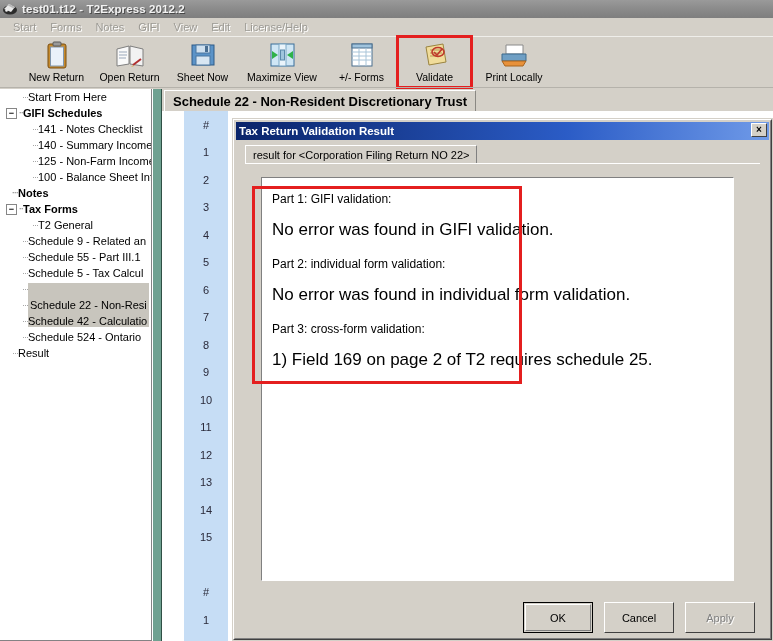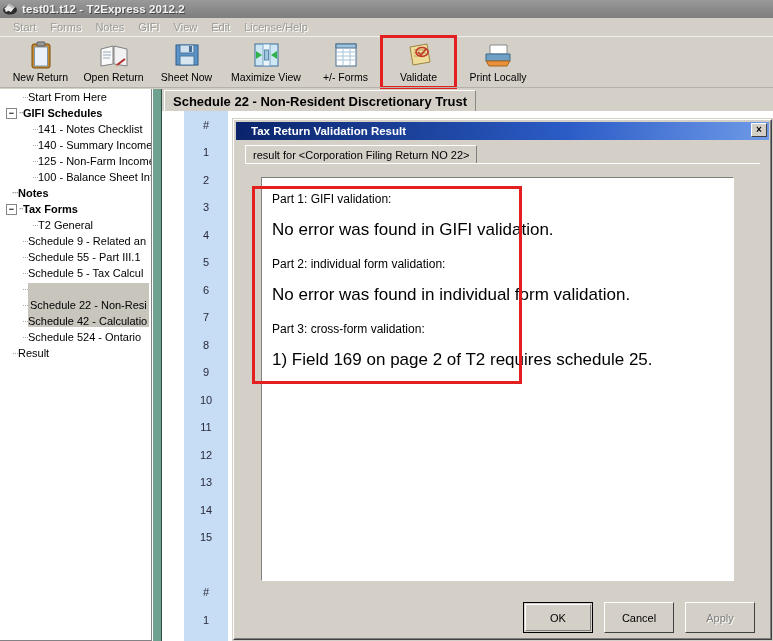--- a/index.html
+++ b/index.html
@@ -39,21 +39,21 @@
     color:#9c9a94;font-size:11px;padding:1px 7px;white-space:nowrap;
     text-shadow:1px 1px 0 #fff;
   }
 
   
   .toolbar{
     position:absolute;left:0;top:36px;width:773px;height:52px;
     background:#d4d0c8;border-top:1px solid #efeeea;
     box-sizing:border-box;
   }
-  .tb-inner{position:relative;height:100%;display:flex;align-items:flex-start;padding-left:4px;}
+  .tb-inner{position:relative;height:100%;display:flex;align-items:flex-start;padding-left:20px;}
   .tbtn{
     width:73px;height:50px;display:flex;flex-direction:column;align-items:center;
     justify-content:flex-start;padding-top:3px;box-sizing:border-box;position:relative;
   }
   .tbtn .glyph{height:30px;display:flex;align-items:center;justify-content:center;}
   .tbtn .lbl{font-size:10.5px;color:#000;white-space:nowrap;margin-top:1px;}
   .tbtn.wide{width:86px;}
   .tbtn.validate{outline:3px solid #e41f1f;outline-offset:-1px;}
   .tb-sep{position:absolute;left:0;right:0;bottom:0;height:1px;background:#b5b2ab;}
 
@@ -125,21 +125,21 @@
   }
   .dlg-inner{
     position:absolute;left:1px;top:1px;right:1px;bottom:1px;
     border-top:1px solid #d4d0c8;border-left:1px solid #d4d0c8;
     border-right:1px solid #808080;border-bottom:1px solid #808080;
     box-sizing:border-box;
   }
   .dlg-title{
     position:absolute;left:3px;top:3px;width:533px;height:18px;
     background:linear-gradient(to right,#0a246a 0%,#2b5cc6 62%,#6f9ae8 100%);
-    display:flex;align-items:center;box-sizing:border-box;padding-left:15px;
+    display:flex;align-items:center;box-sizing:border-box;padding-left:3px;
   }
   .dlg-title .dt{color:#fff;font-size:11.5px;font-weight:bold;white-space:nowrap;}
   .dlg-close{
     position:absolute;right:2px;top:1px;width:16px;height:14px;
     background:#d4d0c8;border-top:1px solid #fff;border-left:1px solid #fff;
     border-right:1px solid #404040;border-bottom:1px solid #404040;
     display:flex;align-items:center;justify-content:center;
     font-size:10px;font-weight:bold;color:#000;line-height:1;box-sizing:border-box;
   }
 

